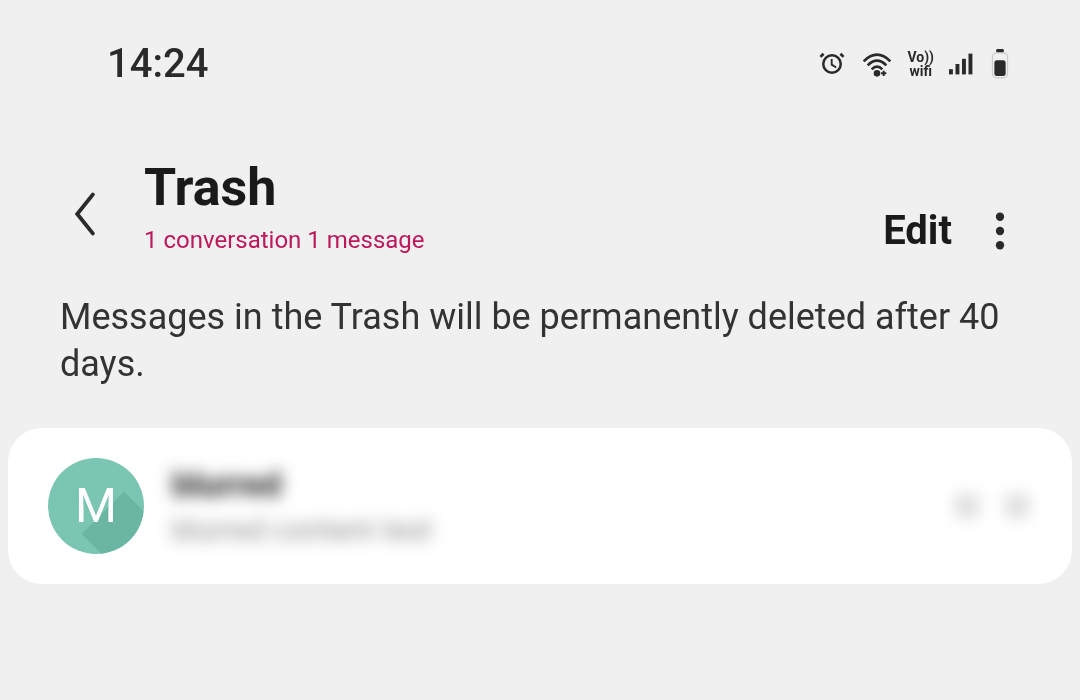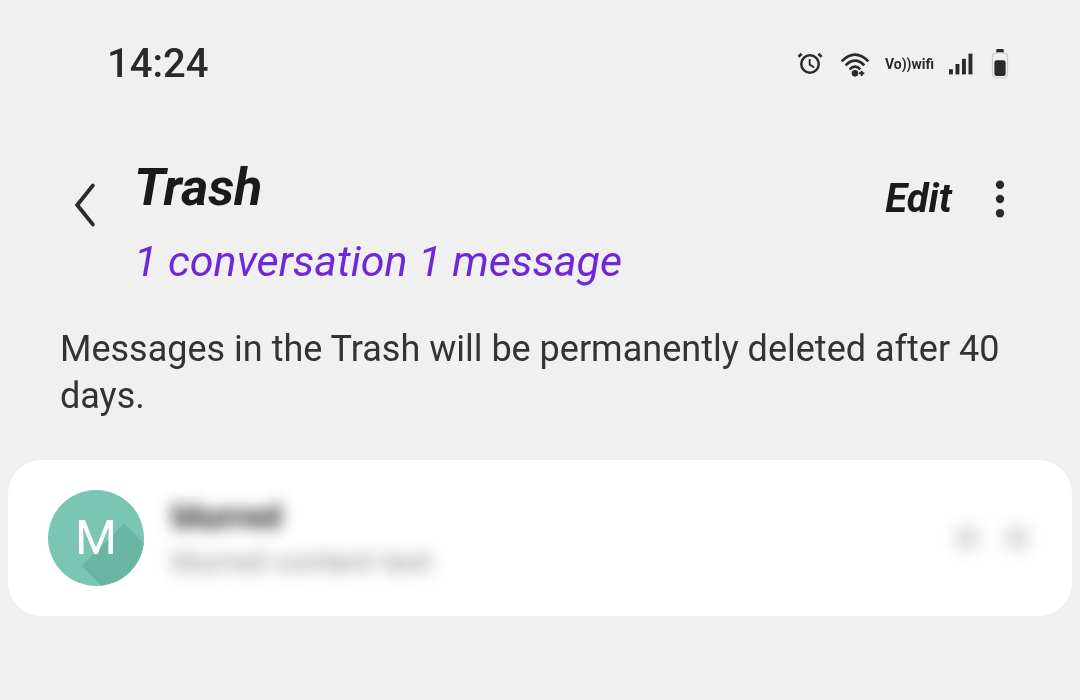--- a/index.html
+++ b/index.html
@@ -31,55 +31,54 @@
       align-items: center;
       gap: 14px;
     }
     .status-icon {
       display: flex;
       align-items: center;
       justify-content: center;
     }
     .vo-wifi {
       display: flex;
-      flex-direction: row;
+      flex-direction: column;
       align-items: center;
       font-size: 14px;
       font-weight: 700;
       line-height: 1;
       color: #2a2a2a;
     }
     .header {
       display: flex;
-      align-items: flex-start;
+      align-items: flex-end;
       padding: 50px 60px 20px 60px;
-      gap: 24px;
-      font-style: italic;
+      gap: 34px;
     }
     .back-btn {
       display: flex;
       align-items: center;
       justify-content: center;
       width: 50px;
       height: 80px;
       cursor: pointer;
       margin-top: 8px;
     }
     .header-text {
       flex: 1;
     }
     .header-title {
       font-size: 52px;
       font-weight: 700;
       color: #1a1a1a;
     }
     .header-subtitle {
-      font-size: 43px;
-      color: #6d28d9;
-      margin-top: 18px;
+      font-size: 24px;
+      color: #be185d;
+      margin-top: 8px;
     }
     .header-actions {
       display: flex;
       align-items: center;
       gap: 28px;
       margin-top: 18px;
     }
     .edit-btn {
       font-size: 40px;
       font-weight: 700;

